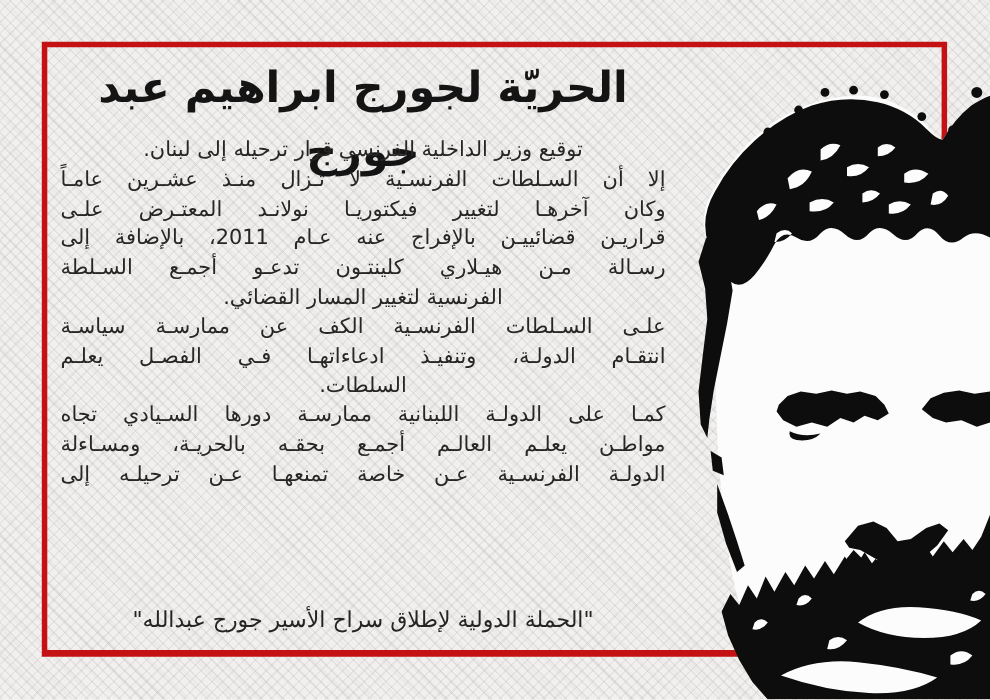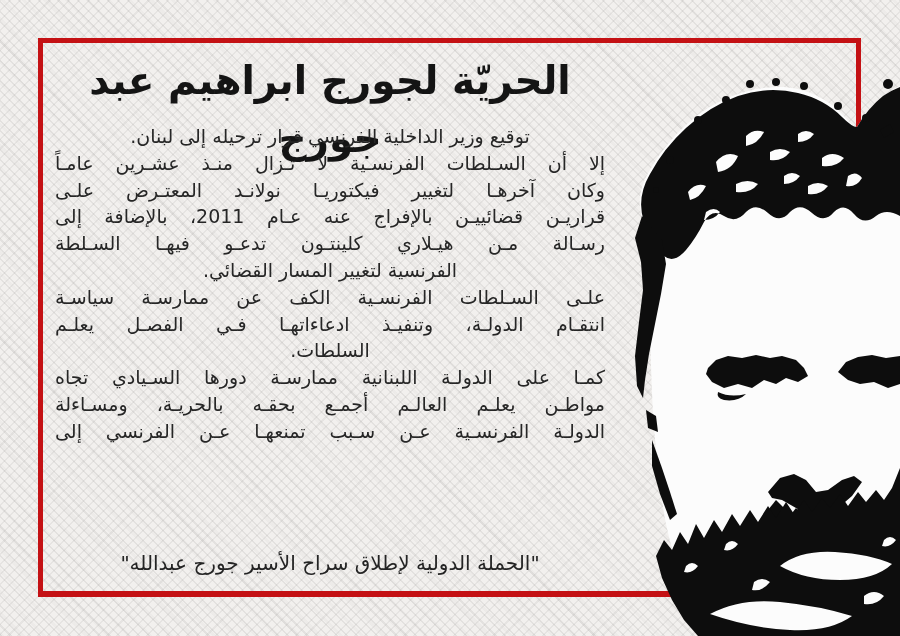--- a/index.html
+++ b/index.html
@@ -60,28 +60,28 @@
 
   <div class="frame"></div>
 
   <div class="title">الحريّة لجورج ابراهيم عبد جورج</div>
 
   <div class="body-text">
     <div class="line center">توقيع وزير الداخلية الفرنسي قرار ترحيله إلى لبنان.</div>
     <div class="line">إلا أن السـلطات الفرنسـية لا تـزال منـذ عشـرين عامـاً</div>
     <div class="line">وكان آخرهـا لتغيير فيكتوريـا نولانـد المعتـرض علـى</div>
     <div class="line">قراريـن قضائييـن بالإفراج عنه عـام 2011، بالإضافة إلى</div>
-    <div class="line">رسـالة مـن هيـلاري كلينتـون تدعـو فيهـا السـلطة</div>
+    <div class="line">رسـالة مـن هيـلاري كلينتـون تدعـو أجمـع السـلطة</div>
     <div class="line center">الفرنسية لتغيير المسار القضائي.</div>
     <div class="line">علـى السـلطات الفرنسـية الكف عن ممارسـة سياسـة</div>
     <div class="line">انتقـام الدولـة، وتنفيـذ ادعاءاتهـا فـي الفصـل يعلـم</div>
     <div class="line center">السلطات.</div>
     <div class="line">كمـا على الدولـة اللبنانية ممارسـة دورها السـيادي تجاه</div>
     <div class="line">مواطـن يعلـم العالـم أجمـع بحقـه بالحريـة، ومسـاءلة</div>
-    <div class="line">الدولـة الفرنسـية عـن سـبب تمنعهـا عـن الفرنسي إلى</div>
+    <div class="line">الدولـة الفرنسـية عـن خاصة تمنعهـا عـن ترحيلـه إلى</div>
   </div>
 
   <div class="signature">"الحملة الدولية لإطلاق سراح الأسير جورج عبدالله"</div>
 
   <svg class="portrait" viewBox="0 0 300 636" xmlns="http://www.w3.org/2000/svg">
 
     <path fill="#fcfcfc" d="
       M 50 300
       C 48 268 46 240 44 222
       C 36 204 40 186 50 170

